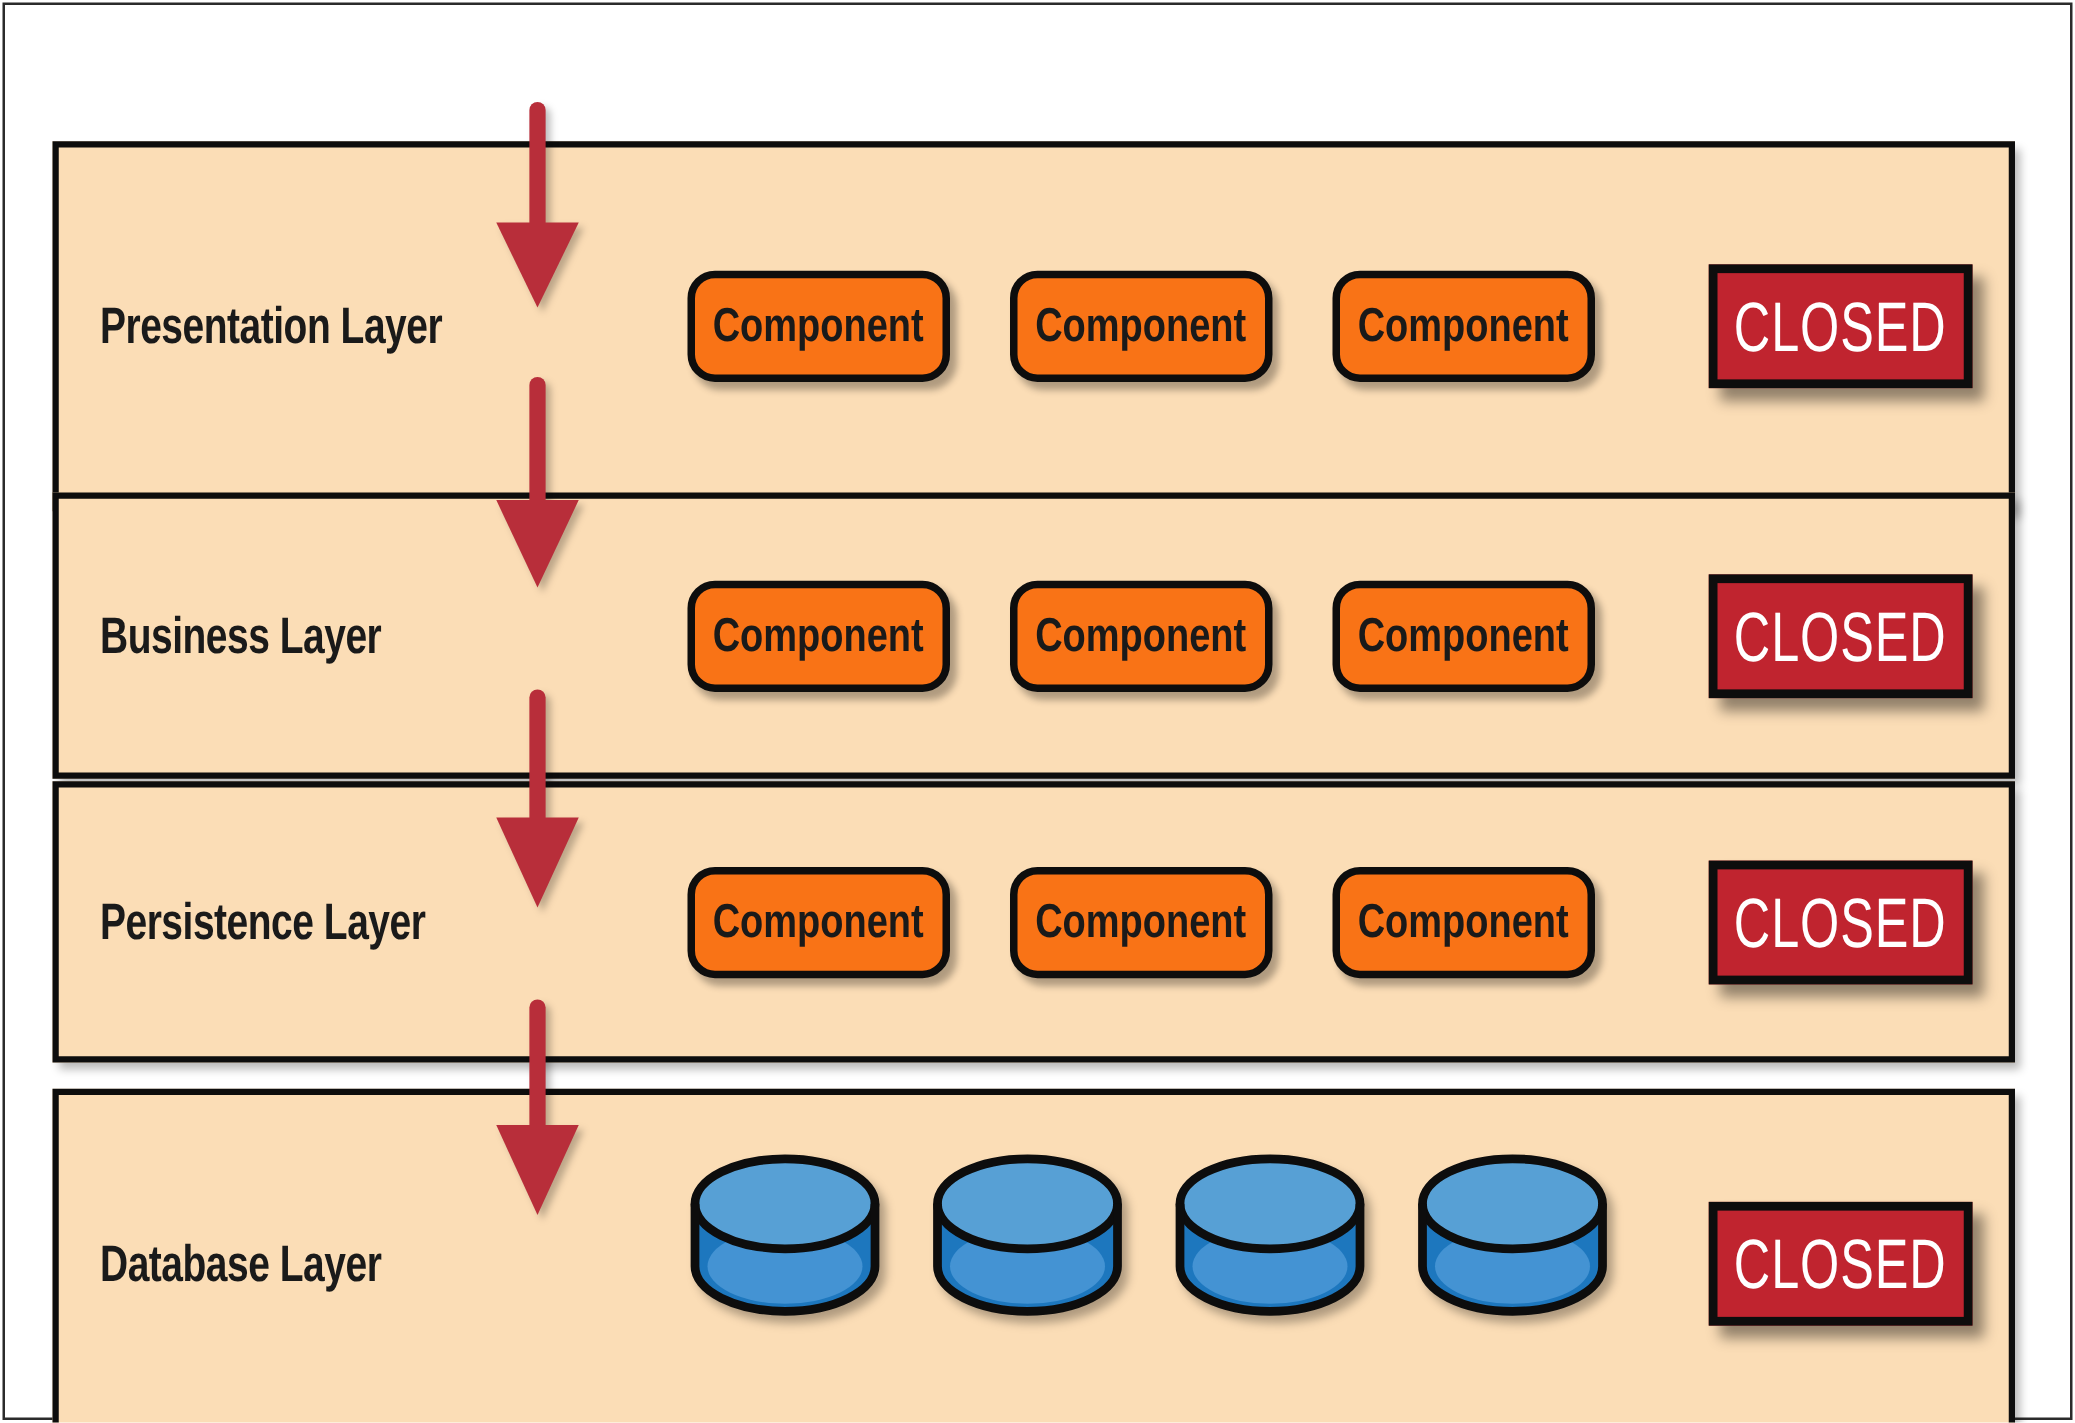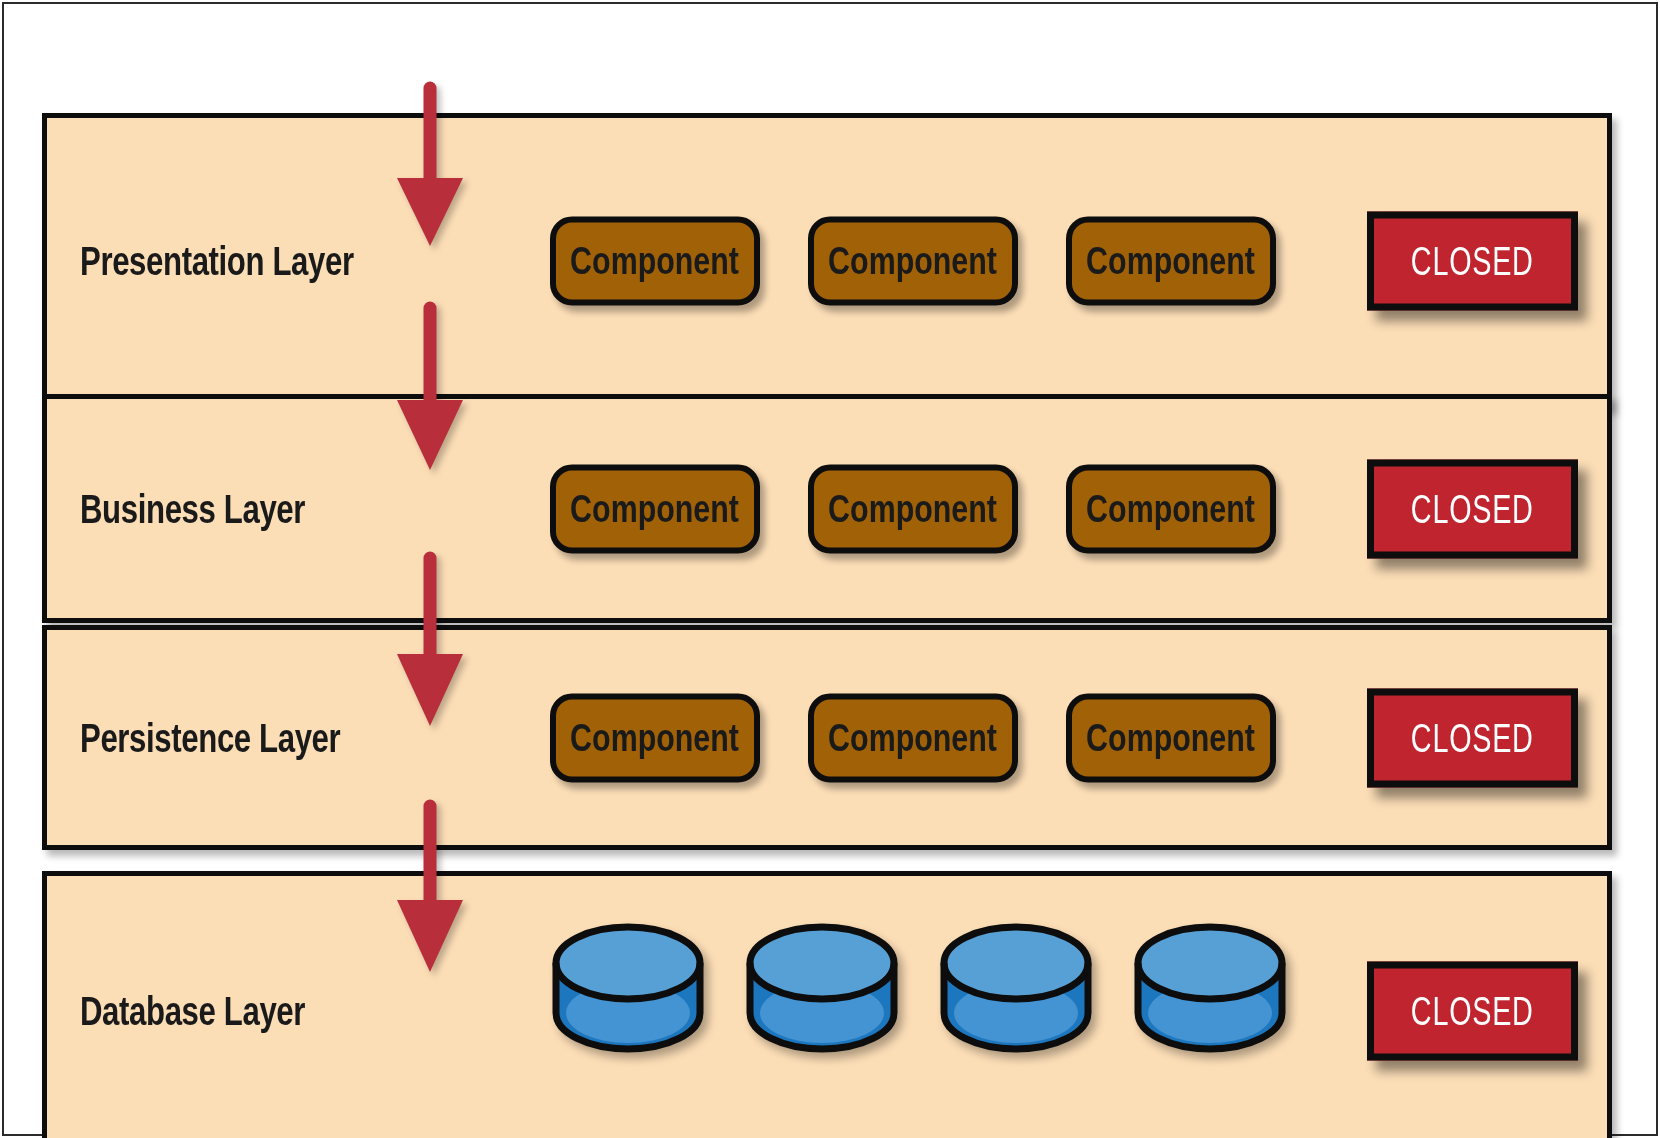--- a/index.html
+++ b/index.html
@@ -24,33 +24,33 @@
   .l2{top:394px;height:229px;}
   .l3{top:625px;height:225px;}
   .l4{top:871px;height:280px;}
 
   .layer-label{position:absolute;left:33px;top:50%;
                transform:translateY(-50%) scaleX(0.76);transform-origin:left center;
                font-size:41px;font-weight:700;letter-spacing:-0.5px;white-space:nowrap;}
 
   .comp{position:absolute;top:50%;transform:translateY(-50%);
         width:210px;height:89px;box-sizing:border-box;
-        background:#a16207;border:6px solid #0d0d0d;border-radius:22px;
+        background:#f97316;border:6px solid #0d0d0d;border-radius:22px;
         display:flex;align-items:center;justify-content:center;
         box-shadow:5px 6px 6px rgba(0,0,0,0.30);
         font-size:38px;font-weight:700;}
   .comp span{transform:scaleX(0.80);}
   .cx1{left:503px;} .cx2{left:761px;} .cx3{left:1019px;}
 
   .closed{position:absolute;top:50%;transform:translateY(-50%);left:1320px;
           width:211px;height:99px;box-sizing:border-box;
           background:#c0242f;border:7px solid #0d0d0d;
           display:flex;align-items:center;justify-content:center;
           box-shadow:9px 10px 10px rgba(0,0,0,0.42);
-          color:#ffffff;font-size:40px;font-weight:400;letter-spacing:1px;}
+          color:#ffffff;font-size:56px;font-weight:400;letter-spacing:1px;}
   .closed span{transform:scaleX(0.72);}
 
   .db{position:absolute;top:47px;width:158px;height:130px;
       filter:drop-shadow(5px 6px 4px rgba(0,0,0,0.30));}
   .dbx1{left:502px;} .dbx2{left:696px;} .dbx3{left:890px;} .dbx4{left:1084px;}
 </style>
 </head>
 <body>
 
 <div class="canvas">

